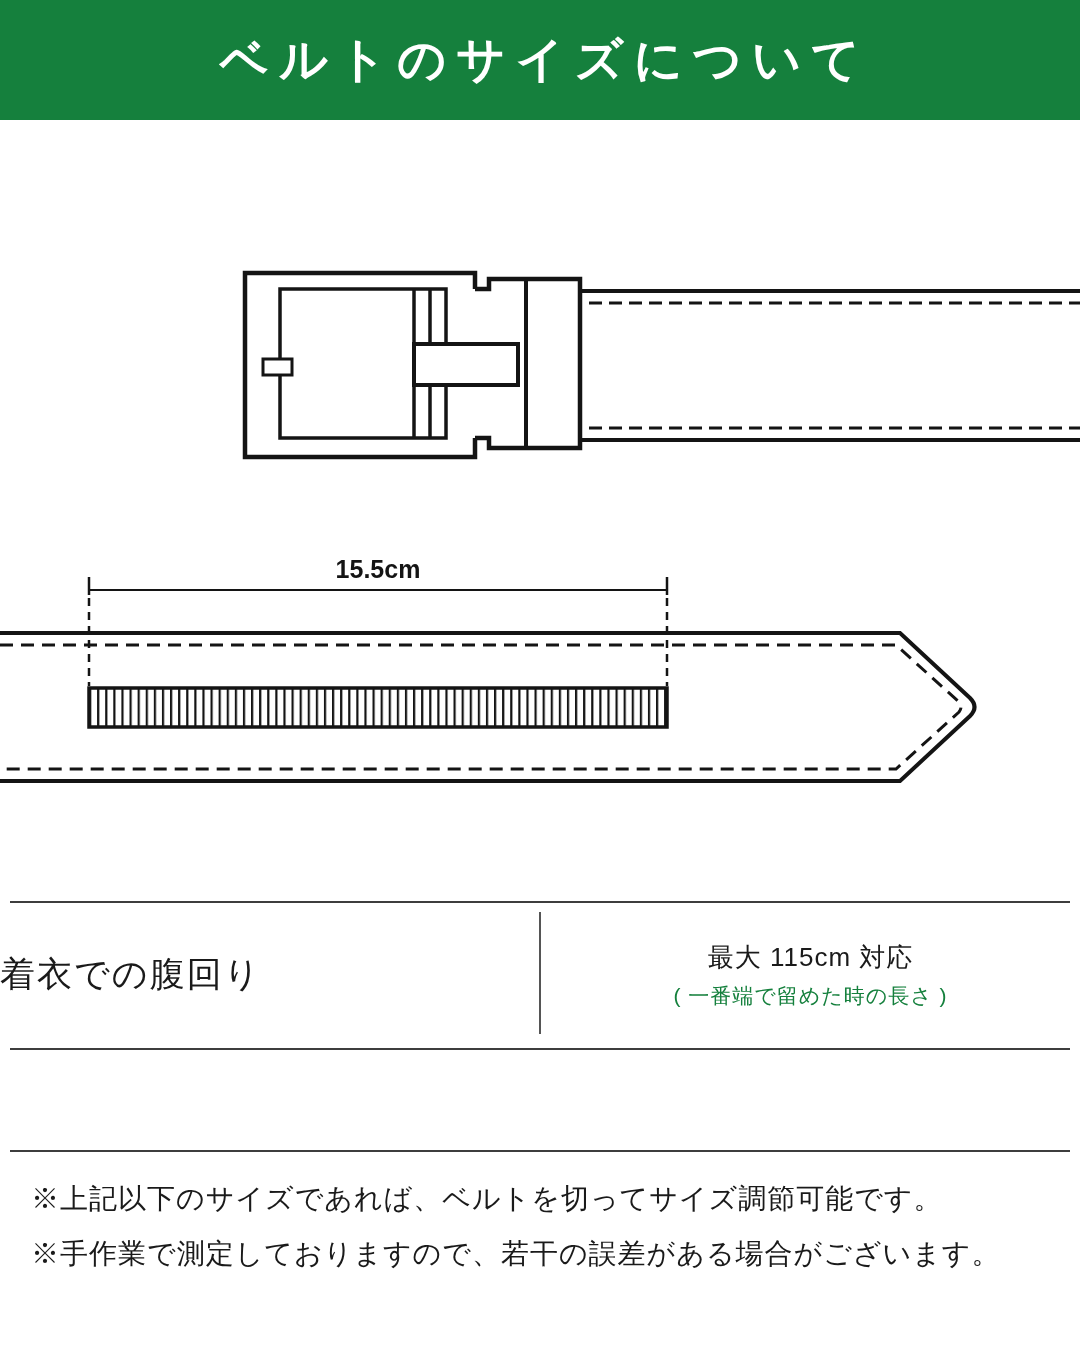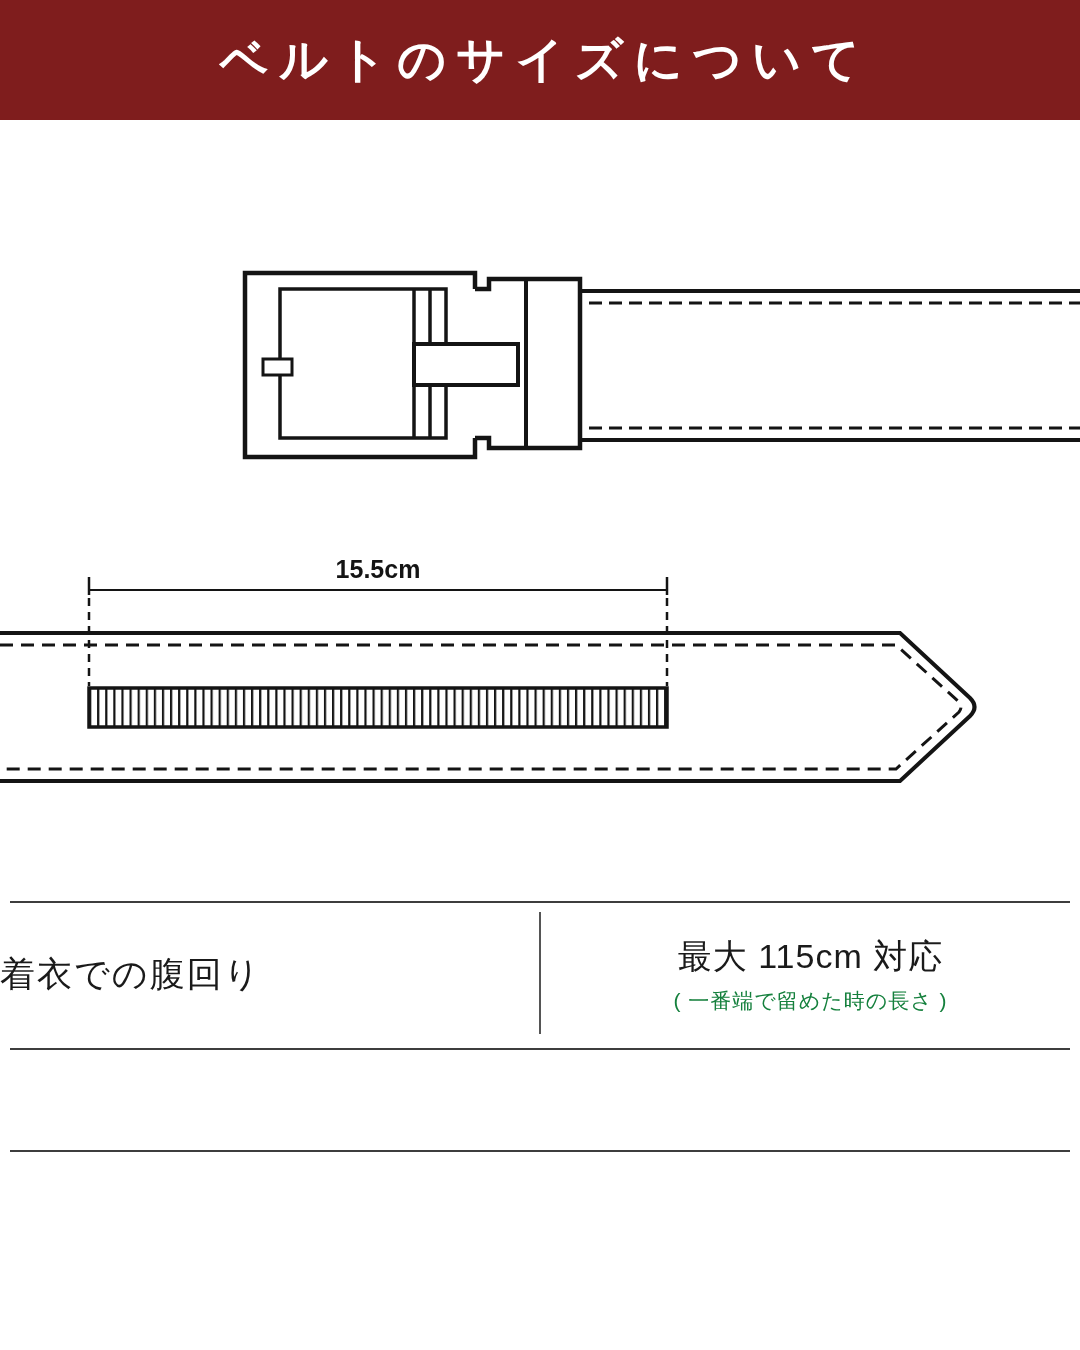--- a/index.html
+++ b/index.html
@@ -6,21 +6,21 @@
   .page{
     position:relative;
     width:1080px;height:1350px;
     background:#ffffff;
     overflow:hidden;
     font-family:"Liberation Sans", sans-serif;
     color:#1a1a1a;
   }
   .header{
     position:absolute;top:0;left:0;width:1080px;height:120px;
-    background:#7f1d1d;
+    background:#15803d;
     display:flex;align-items:center;justify-content:center;
   }
   .header h1{
     margin:0;color:#ffffff;
     font-size:48px;font-weight:700;
     letter-spacing:10px;padding-left:10px;
     white-space:nowrap;
   }
   svg.diagrams{position:absolute;top:0;left:0;}
   .hline{position:absolute;left:10px;width:1060px;height:2px;background:#3d3d3d;}
@@ -30,21 +30,21 @@
   .vdivider{position:absolute;left:539px;top:912px;width:2px;height:122px;background:#555;}
   .cell-left{
     position:absolute;left:0;top:903px;width:539px;height:143px;
     display:flex;align-items:center;justify-content:flex-start;
   }
   .cell-left .label{font-size:35px;letter-spacing:2px;}
   .cell-right{
     position:absolute;left:541px;top:903px;width:539px;height:143px;
     display:flex;flex-direction:column;align-items:center;justify-content:center;gap:7px;
   }
-  .cell-right .main{font-size:34px;letter-spacing:1px;}
+  .cell-right .main{font-size:26px;letter-spacing:1px;}
   .cell-right .sub{font-size:21px;color:#15803d;letter-spacing:1px;}
   .measure{
     position:absolute;left:0;top:1087px;width:1080px;
     text-align:center;font-size:27px;letter-spacing:1px;
   }
   .notes{position:absolute;left:31px;top:1185px;width:1020px;}
   .note{font-size:28px;line-height:1.0;margin:0 0 20px 0;letter-spacing:1px;}
   .note + .note{margin-top:27px;}
 </style>
 </head>
@@ -102,14 +102,18 @@
   <div class="cell-right">
     <span class="main">最大 115cm 対応</span>
     <span class="sub">( 一番端で留めた時の長さ )</span>
   </div>
 
   <div class="hline l2"></div>
 
 
   <div class="hline l3"></div>
 
+  <div class="notes">
+    <p class="note">※上記以下のサイズであれば、ベルトを切ってサイズ調節可能です。</p>
+    <p class="note">※手作業で測定しておりますので、若干の誤差がある場合がございます。</p>
+  </div>
 
 </div>
 
 </body></html>

